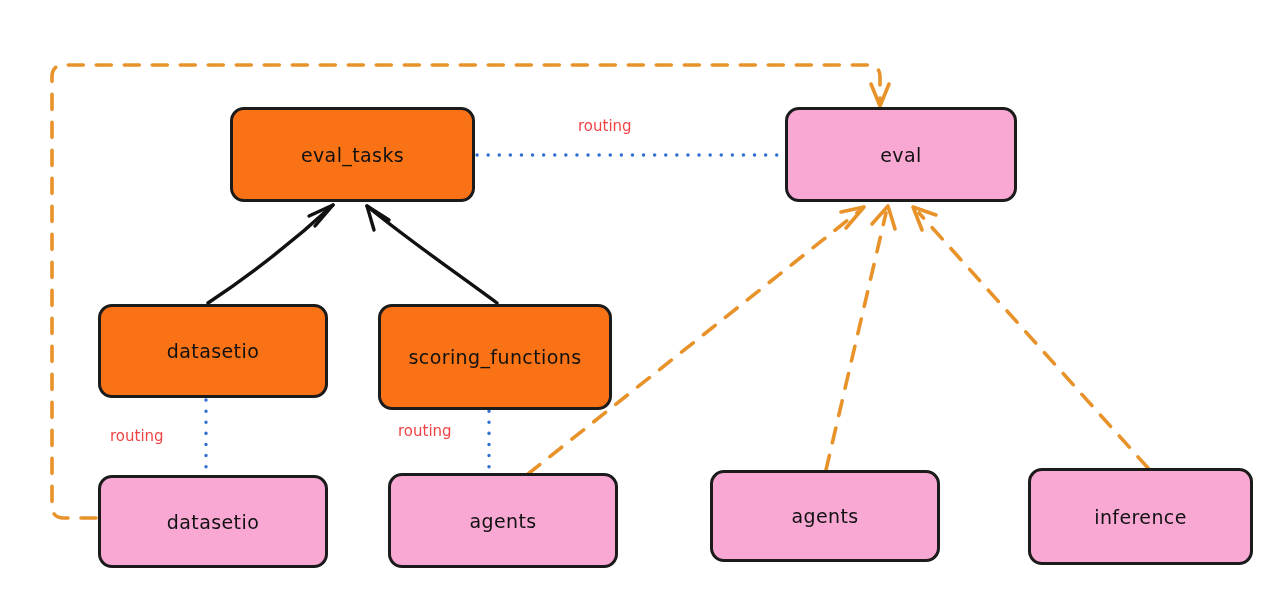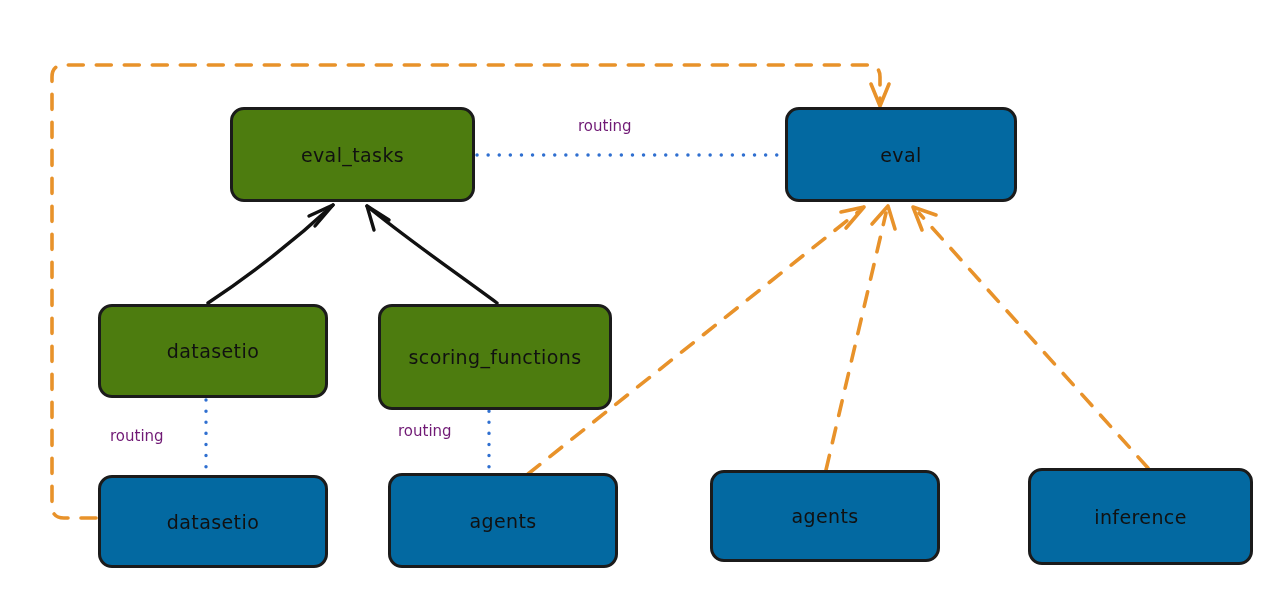--- a/index.html
+++ b/index.html
@@ -35,28 +35,28 @@
     z-index: 3;
   }
   .node .label {
     font-family: "DejaVu Sans", sans-serif;
     font-size: 19px;
     color: #111111;
     letter-spacing: 0.4px;
     white-space: nowrap;
     user-select: none;
   }
-  .node.blue  { background: #4d7c0f; }
-  .node.green { background: #0369a1; }
+  .node.blue  { background: #f97316; }
+  .node.green { background: #f9a8d4; }
 
   .edge-label {
     position: absolute;
     font-family: "DejaVu Sans", sans-serif;
     font-size: 15px;
-    color: #701a75;
+    color: #ef4444;
     white-space: nowrap;
     z-index: 4;
     user-select: none;
   }
 </style>
 </head>
 <body>
 
 <div id="canvas">
 

